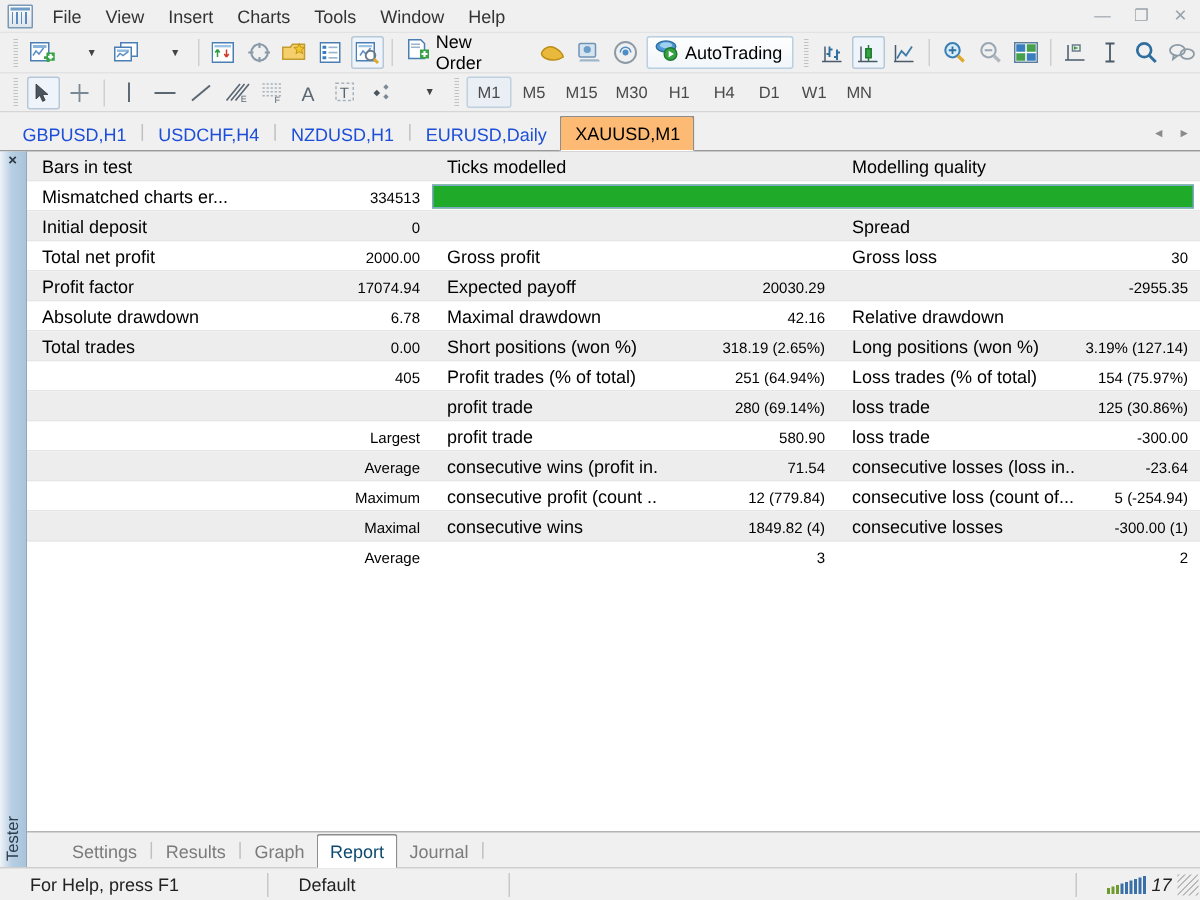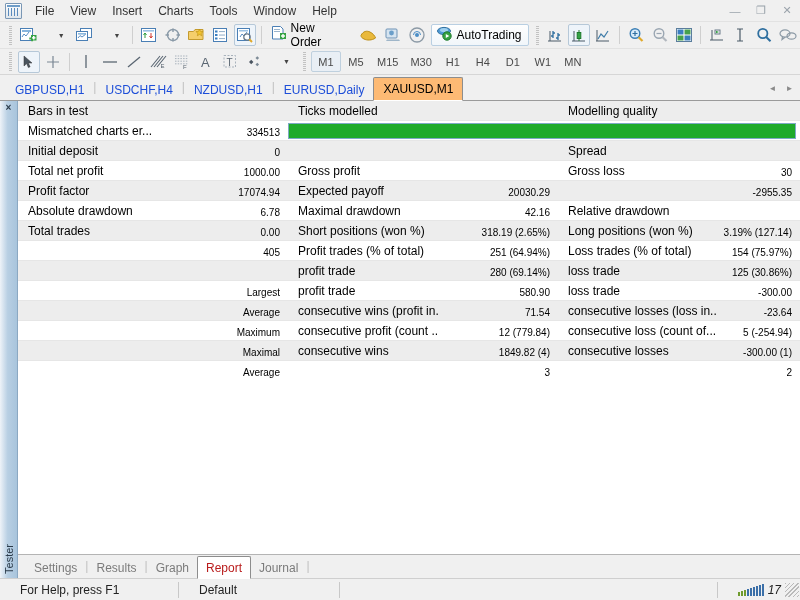--- a/index.html
+++ b/index.html
@@ -125,28 +125,28 @@
   .col3-l { width: 158px; }
   .col3-v { flex: 1; }
   .mq-bar-wrap { flex: 1; height: 17px; display: flex; align-items: center; padding-right: 4px; }
   .mq-bar {
     flex: 1; height: 16px; border: 1px solid #7ea9c4; background: #1faa2a;
   }
 
   
   .bottom-tabs {
     height: 24px; display: flex; align-items: flex-end; background: #f0f0f0;
-    border-top: 1px solid #b4b4b4; padding-left: 8px; position: relative;
+    border-top: 1px solid #b4b4b4; padding-left: 22px; position: relative;
   }
   .btab {
     height: 20px; display: flex; align-items: center; padding: 0 8px;
     font-size: 12px; color: #7b7b7b;
   }
   .btab.sel {
-    background: #fff; color: #b91c1c; height: 23px; font-weight: normal;
+    background: #fff; color: #0c4a6e; height: 23px; font-weight: normal;
     border: 1px solid #8d8d8d; border-bottom-color: #fff;
     margin-bottom: -1px; border-radius: 2px 2px 0 0;
   }
   .btab-div { color: #c0c0c0; align-self: center; padding-bottom: 2px; font-size: 12px; }
 
   
   .statusbar {
     height: 22px; display: flex; align-items: center; background: #f0f0f0;
     border-top: 1px solid #cfcfcf; font-size: 12px; color: #222;
   }
@@ -497,21 +497,21 @@
           </div>
           <div class="rrow white">
             <div class="cell c-lbl col1-l">Mismatched charts er...</div>
             <div class="cell c-val col1-v">0</div>
             <div class="mq-bar-wrap">
               <div class="mq-bar" style="background: rgb(31, 170, 42);"></div>
             </div>
           </div>
           <div class="rrow alt">
             <div class="cell c-lbl col1-l">Initial deposit</div>
-            <div class="cell c-val col1-v">1000.00</div>
+            <div class="cell c-val col1-v">2000.00</div>
             <div class="cell c-lbl col2-l"></div>
             <div class="cell c-val col2-v"></div>
             <div class="cell c-lbl col3-l">Spread</div>
             <div class="cell c-val col3-v">30</div>
           </div>
           <div class="rrow white">
             <div class="cell c-lbl col1-l">Total net profit</div>
             <div class="cell c-val col1-v">17074.94</div>
             <div class="cell c-lbl col2-l">Gross profit</div>
             <div class="cell c-val col2-v">20030.29</div>

